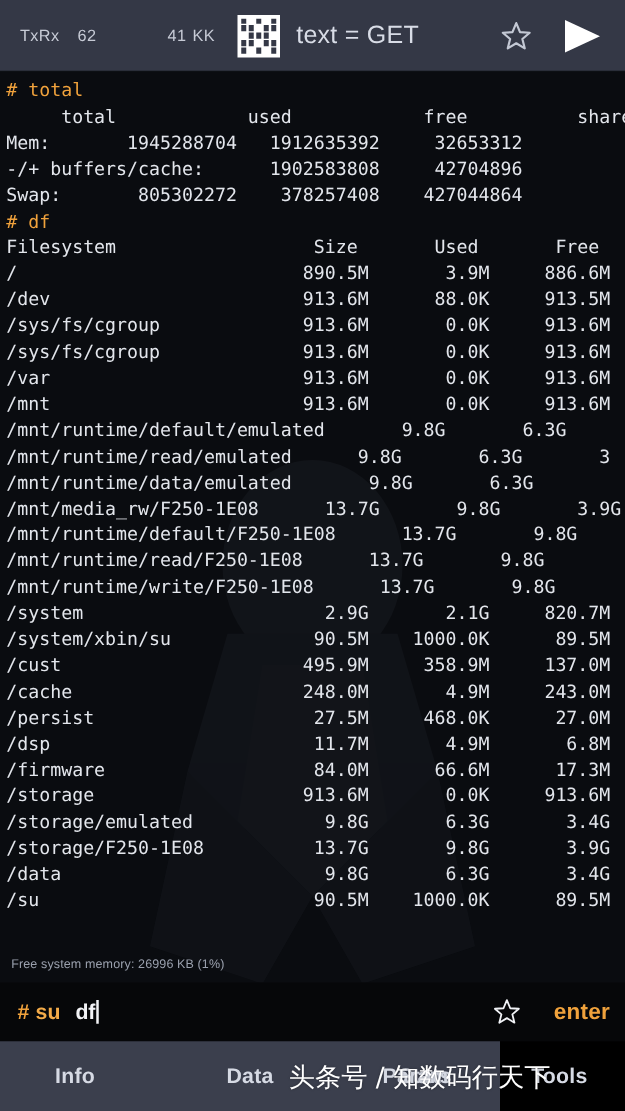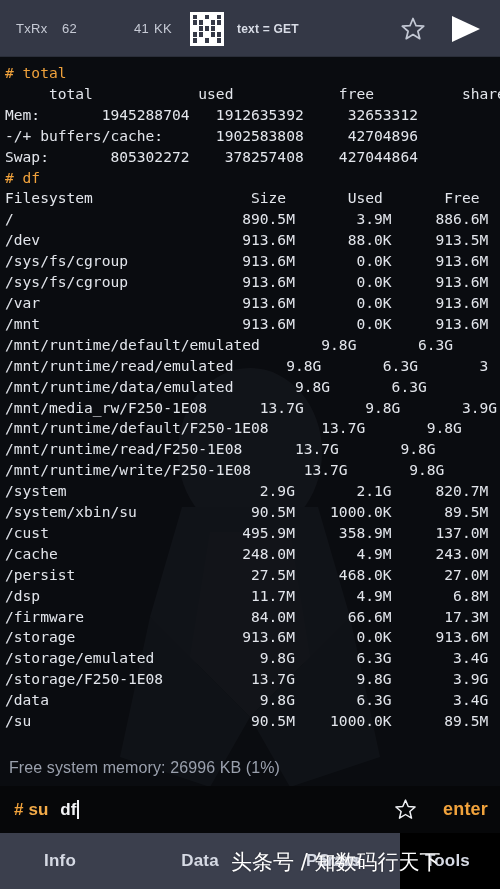--- a/index.html
+++ b/index.html
@@ -66,22 +66,22 @@
     display: grid;
     grid-template-columns: repeat(5, 1fr);
     grid-template-rows: repeat(5, 1fr);
     gap: 1.5px;
   }
   .grid-icon i { background: #343846; display: block; }
   .grid-icon i.on { background: #fff; }
 
   .topbar-text {
     margin-left: 13px;
-    font-size: 12px;
-    font-weight: bold;
+    font-size: 20px;
+    font-weight: normal;
     color: #d8dce6;
     letter-spacing: .2px;
     white-space: nowrap;
   }
 
   .topbar-spacer { flex: 1 1 auto; }
 
   .star-btn {
     width: 34px; height: 34px;
     display: flex; align-items: center; justify-content: center;
@@ -124,21 +124,21 @@
     padding-left: 5px;
   }
   .term-lines .cmd { color: #f0a23c; }
 
   .memstat {
     position: absolute;
     left: 9px;
     bottom: 9px;
     z-index: 3;
     font-family: "Liberation Sans", sans-serif;
-    font-size: 16px;
+    font-size: 10px;
     color: #9aa0ad;
     letter-spacing: .1px;
   }
 
   
   .promptbar {
     flex: 0 0 47px;
     height: 47px;
     background: #060709;
     display: flex;

